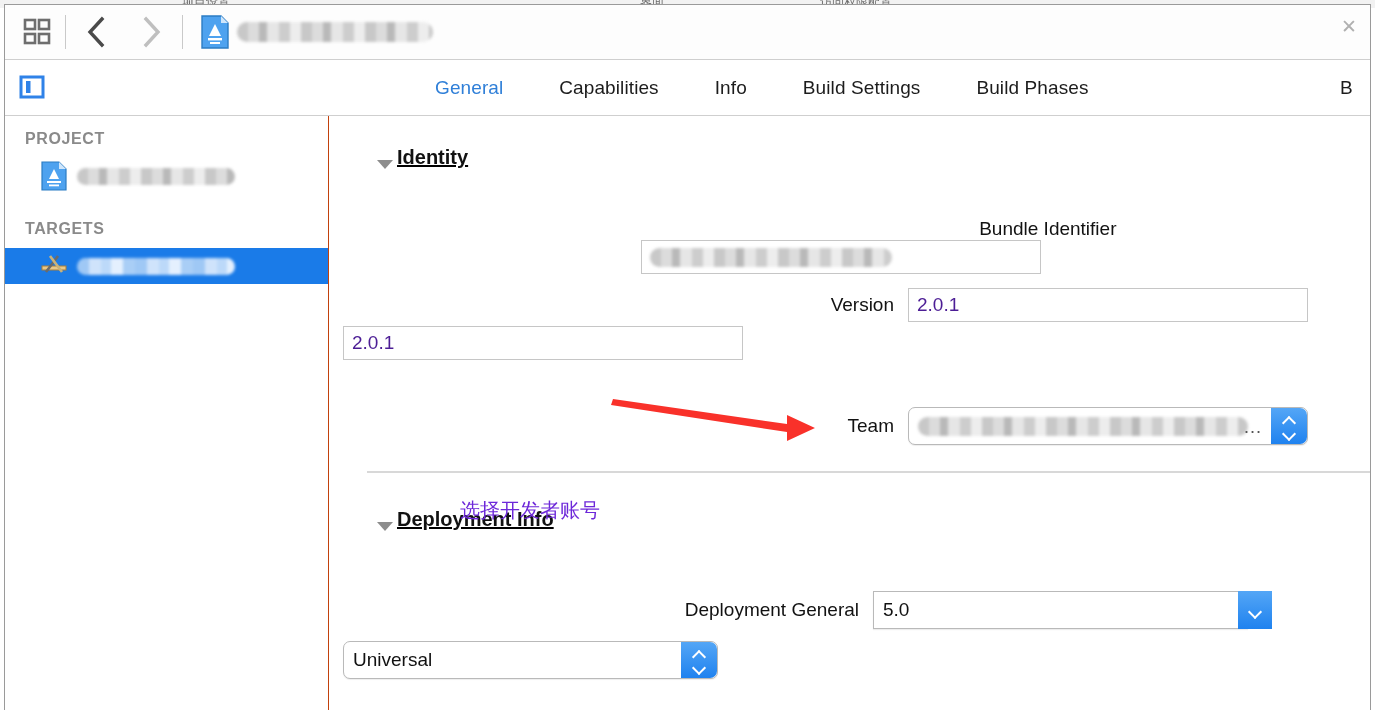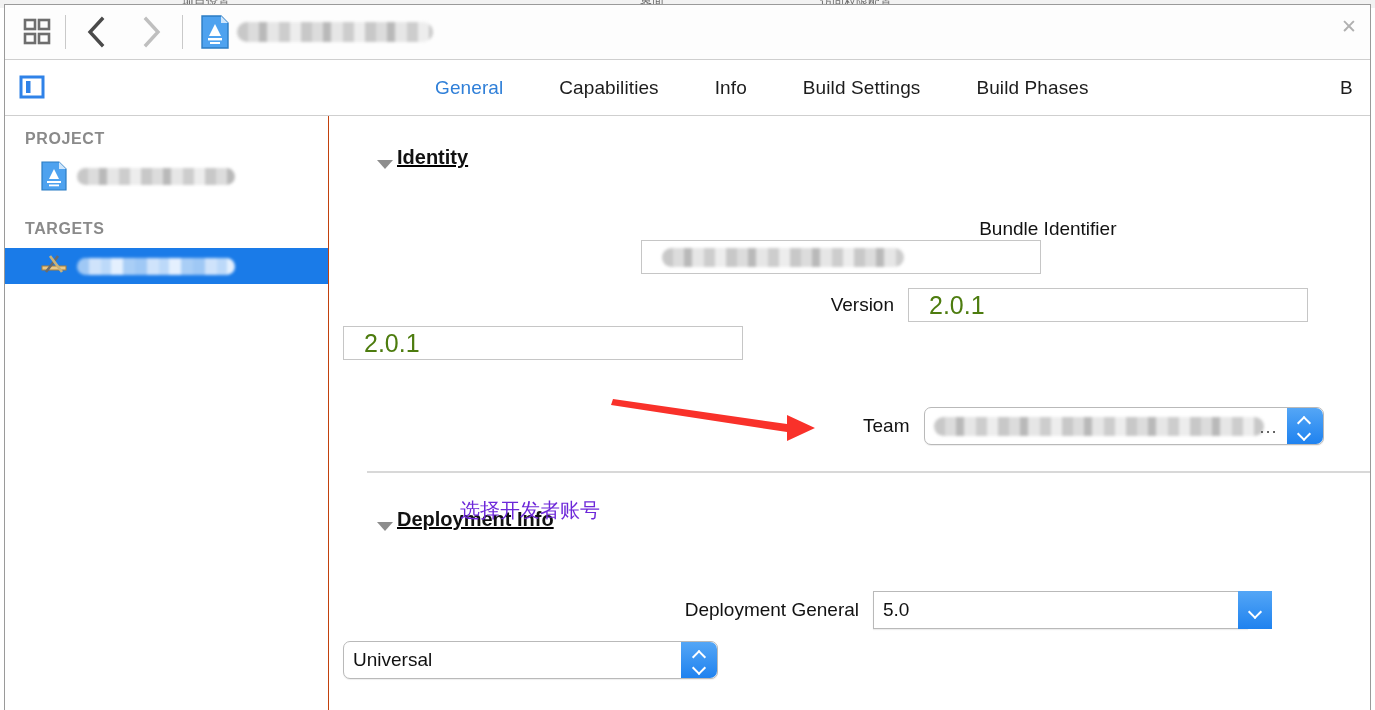--- a/index.html
+++ b/index.html
@@ -242,24 +242,24 @@
     color: #121212;
     text-align: right;
     white-space: nowrap;
   }
   .textfield {
     border: 1px solid #c6c6c6;
     background: #fff;
     height: 34px;
     display: flex;
     align-items: center;
-    padding: 0 20px;
+    padding: 0 8px;
     box-sizing: border-box;
-    font-size: 25px;
-    color: #4d7c0f;
+    font-size: 19px;
+    color: #4c1d95;
   }
   .textfield .blur-pill {
     width: 242px;
     height: 19px;
   }
 
   
   .popup {
     position: relative;
     height: 38px;
@@ -445,21 +445,21 @@
 
       <div class="field-row" style="left:0; top:140px; width:1010px;margin-top:32px;">
         <span class="field-label" style="width:565px;">Version</span>
         <span class="textfield" style="width:400px; margin-left:14px;">2.0.1</span>
       </div>
 
       <div class="field-row" style="left:0; top:210px; width:1010px;">
         <span class="textfield" style="width:400px; margin-left:14px;">2.0.1</span>
       </div>
 
-      <div class="field-row" style="left:0; top:291px; width:1010px;justify-content:center;">
+      <div class="field-row" style="left:0; top:291px; width:1010px;">
         <span class="field-label" style="width:565px;">Team</span>
         <span class="popup round" style="width:400px; margin-left:14px;">
           <span class="blur-pill" style="width:330px;height:19px;"></span>
           <span class="ellip">…</span>
           <span class="arrow-box">
             <span class="chev up"></span>
             <span class="chev"></span>
           </span>
         </span>
       </div>

